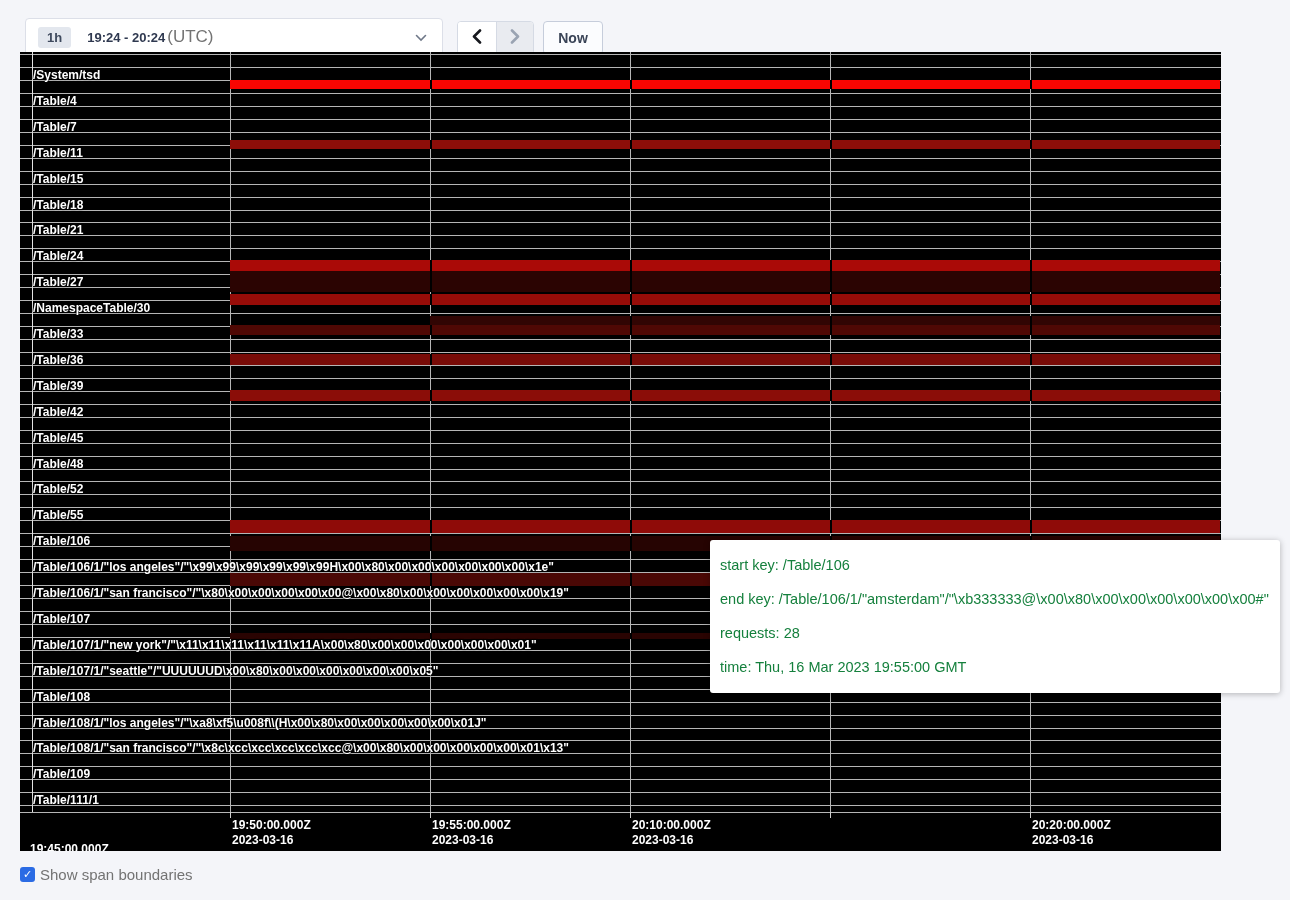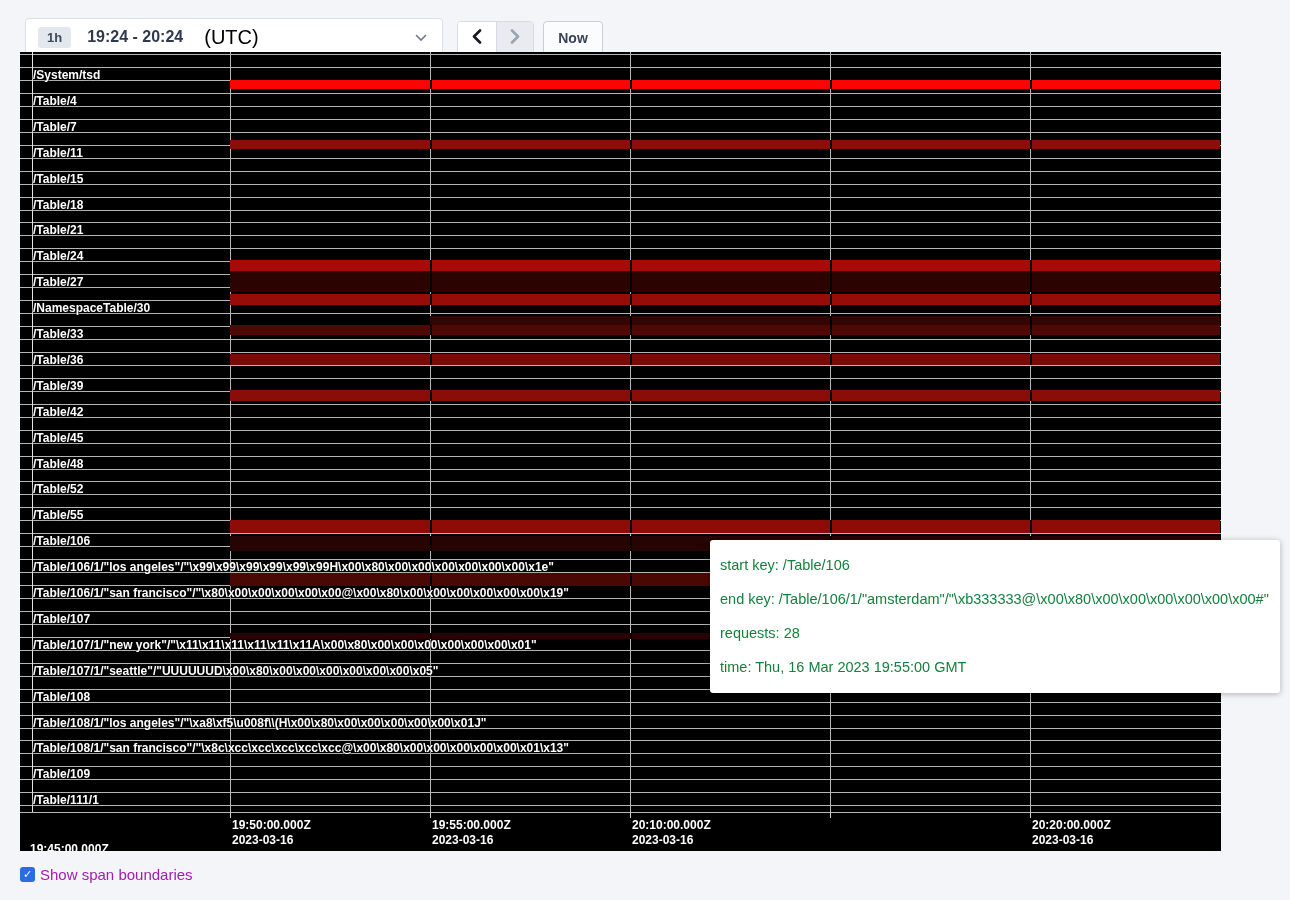--- a/index.html
+++ b/index.html
@@ -14,22 +14,22 @@
   
   .time-selector {
     position:absolute; left:25px; top:18px; width:418px; height:38px;
     background:#fff; border:1px solid #dcdfe8; border-radius:4px;
     display:flex; align-items:center; cursor:pointer;
   }
   .chip {
     margin-left:12px; background:#e3e7ee; color:#3f4a5e;
     font-weight:700; font-size:13px; padding:3px 9px; border-radius:3px;
   }
-  .range { margin-left:16px; font-weight:700; color:#2f3950; font-size:16px; }
-  .tz { margin-left:21px; color:#000000; font-size:20px; }
+  .range { margin-left:16px; font-weight:700; color:#2f3950; font-size:13px; }
+  .tz { margin-left:2px; color:#737373; font-size:17px; }
   .sel-chevron { margin-left:auto; margin-right:15px; }
 
   .nav-group {
     position:absolute; left:457px; top:21px; width:77px; height:34px;
     border:1px solid #d5dae4; border-radius:4px; overflow:hidden;
     display:flex; background:#fff;
   }
   .nav-btn { width:50%; height:100%; display:flex; align-items:center; justify-content:center; border:none; background:#fff; cursor:pointer; }
   .nav-btn.next { background:#e9ebf0; border-left:1px solid #d5dae4; cursor:default; }
 
@@ -73,21 +73,21 @@
     color:#15803d; font-size:14.5px; white-space:nowrap; overflow:hidden;
   }
 
   
   .footer { position:absolute; left:20px; top:866px; display:flex; align-items:center; }
   .checkbox {
     width:15px; height:15px; background:#2b6be4; border-radius:3px;
     color:#fff; font-size:11px; line-height:15px; text-align:center; cursor:pointer;
     flex:0 0 auto;
   }
-  .cb-label { margin-left:5px; color:#a21caf; font-size:15px; }
+  .cb-label { margin-left:5px; color:#737373; font-size:15px; }
 </style>
 </head>
 <body>
 
 <div class="time-selector">
   <span class="chip">1h</span>
   <span class="range">19:24 - 20:24</span>
   <span class="tz">(UTC)</span>
   <span class="sel-chevron">
     <svg width="12" height="8" viewBox="0 0 12 8">

